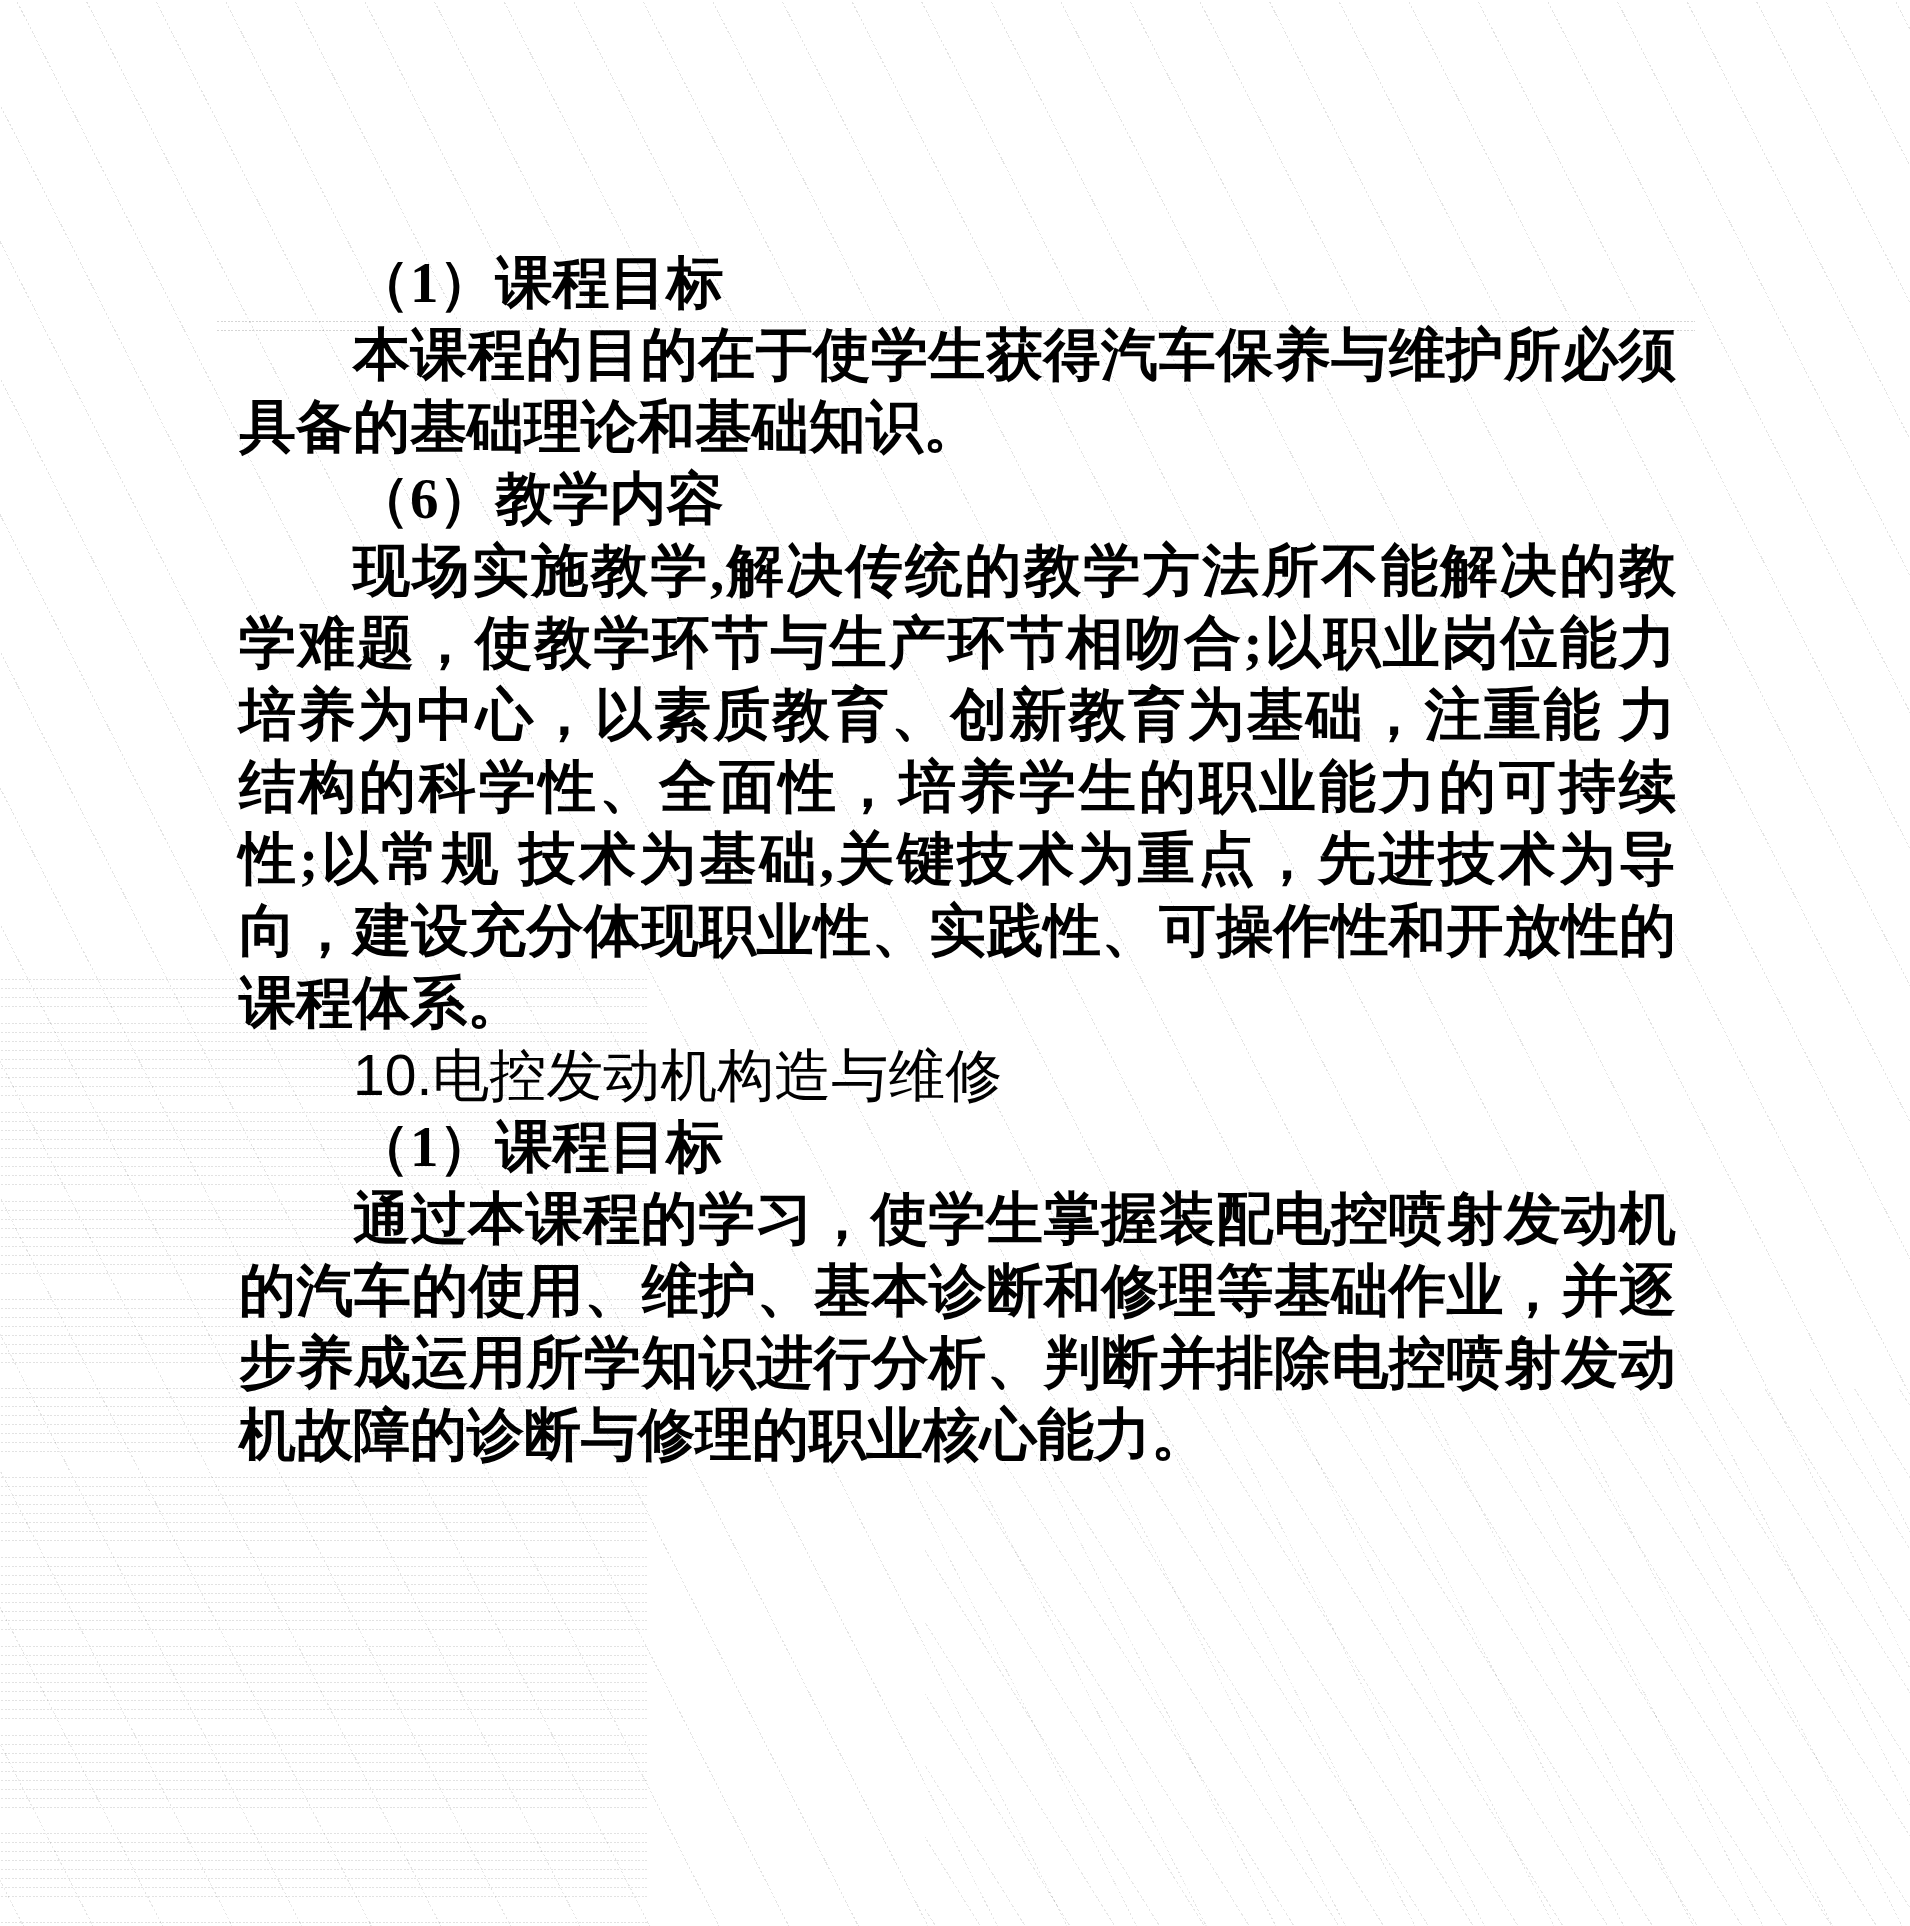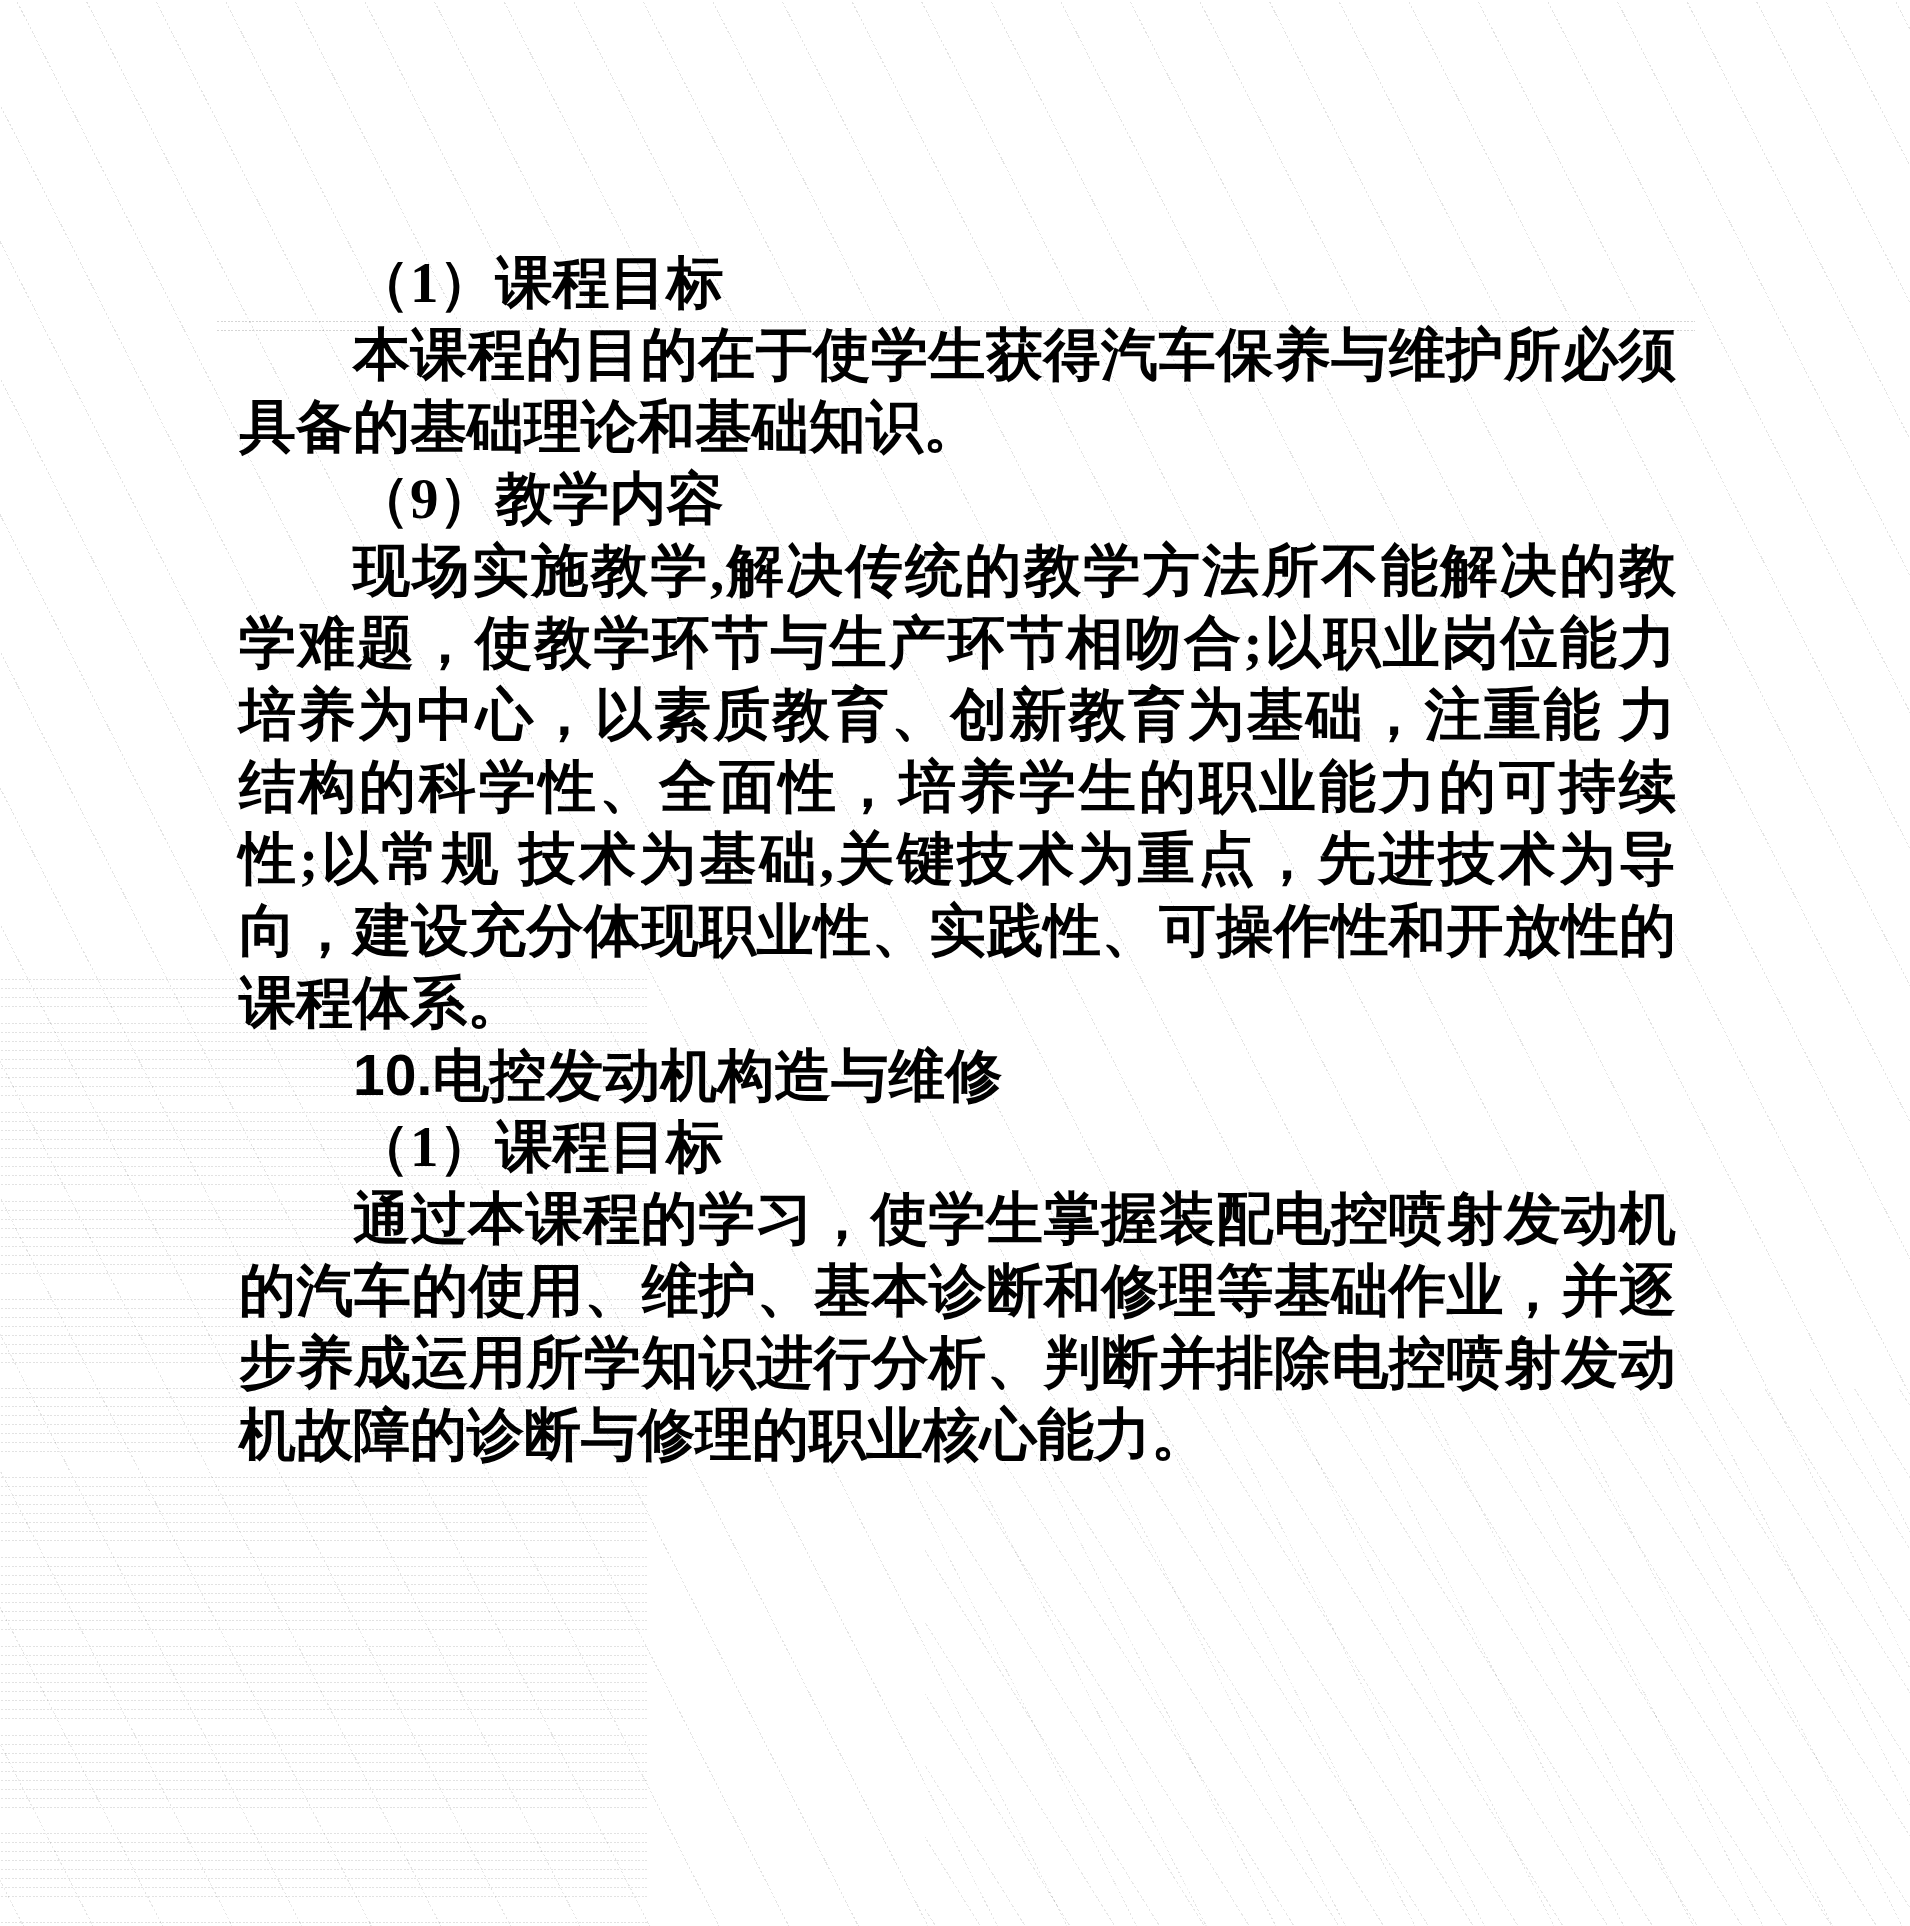--- a/index.html
+++ b/index.html
@@ -40,37 +40,37 @@
     position:absolute;
     left:239px;top:247px;width:1437px;
     font-size:57px;
     line-height:72px;
     text-align:justify;
     letter-spacing:0;
   }
   .para{margin:0;text-indent:2em;font-weight:bold;}
   .para.heading{
     font-family:"Liberation Sans","DejaVu Sans",sans-serif;
-    font-weight:700;
+    font-weight:400;
   }
 </style>
 </head>
 <body>
 
 <div class="page">
 
   <div class="wm wm-diag"></div>
   <div class="wm wm-diag2"></div>
   <div class="wm wm-rows-left wm-rows"></div>
   <div class="wm wm-rows-midband wm-rows"></div>
 
   <div class="content">
       <p class="para subheading">（1）课程目标</p>
       <p class="para body">本课程的目的在于使学生获得汽车保养与维护所必须具备的基础理论和基础知识。</p>
-      <p class="para subheading">（9）教学内容</p>
+      <p class="para subheading">（6）教学内容</p>
       <p class="para body">现场实施教学,解决传统的教学方法所不能解决的教学难题，使教学环节与生产环节相吻合;以职业岗位能力培养为中心，以素质教育、创新教育为基础，注重能 力结构的科学性、全面性，培养学生的职业能力的可持续性;以常规 技术为基础,关键技术为重点，先进技术为导向，建设充分体现职业性、实践性、可操作性和开放性的课程体系。</p>
       <p class="para heading">10.电控发动机构造与维修</p>
       <p class="para subheading">（1）课程目标</p>
       <p class="para body">通过本课程的学习，使学生掌握装配电控喷射发动机的汽车的使用、维护、基本诊断和修理等基础作业，并逐步养成运用所学知识进行分析、判断并排除电控喷射发动机故障的诊断与修理的职业核心能力。</p>
     </div>
 
 </div>
 
 
 </body></html>

